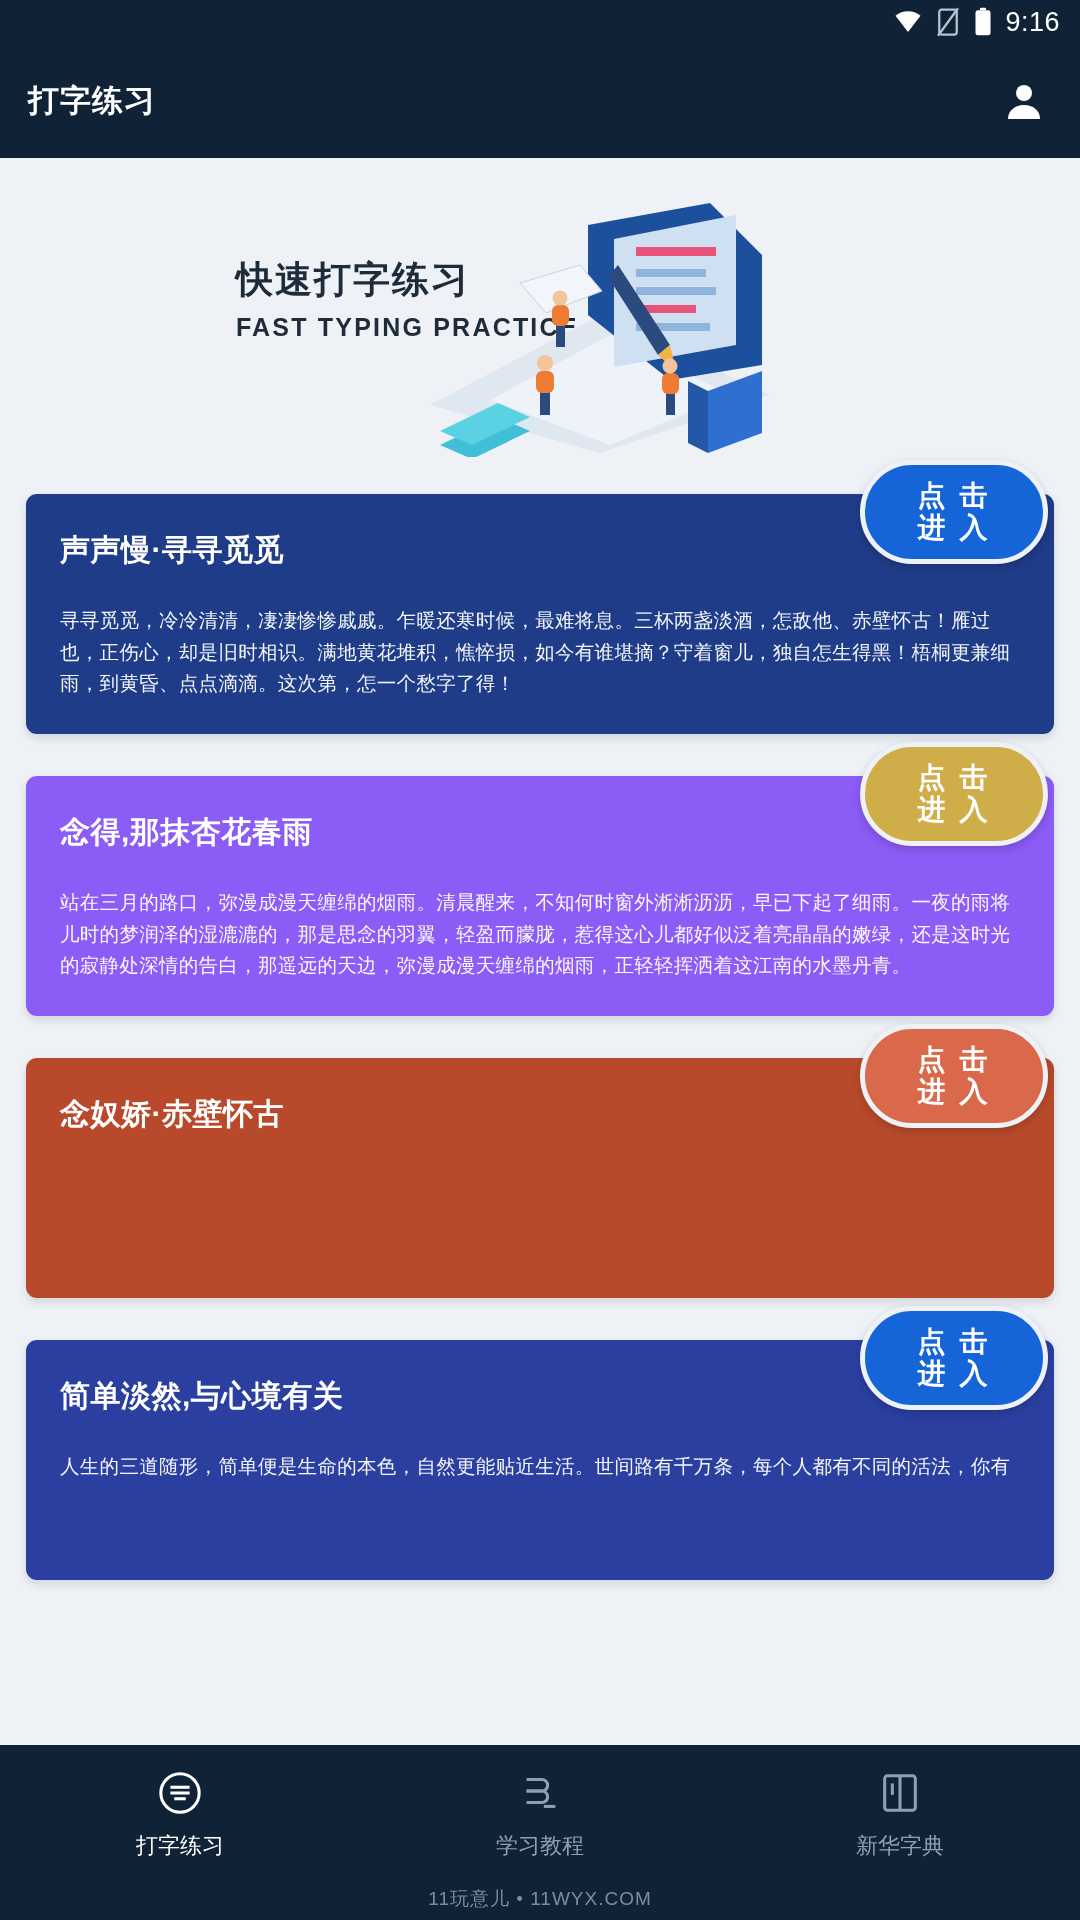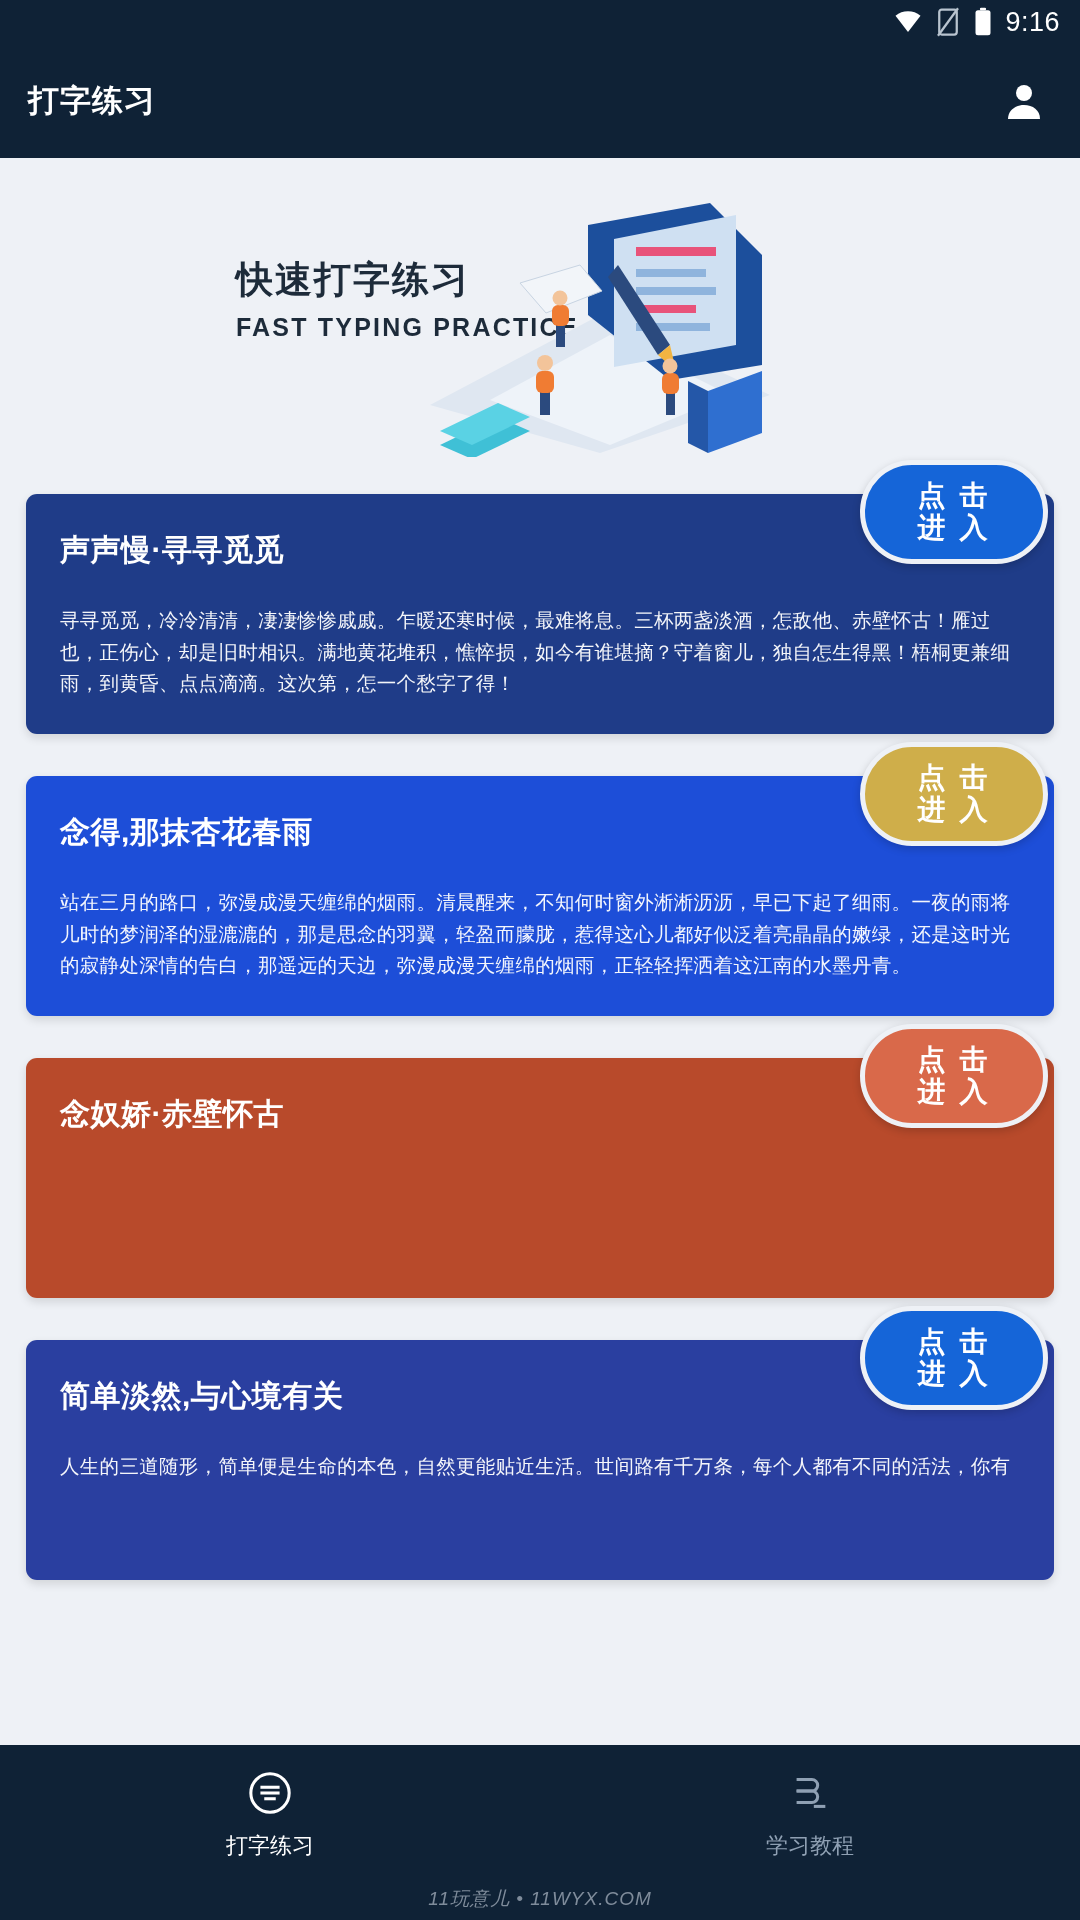--- a/index.html
+++ b/index.html
@@ -45,21 +45,21 @@
   .card-wrap { position: relative; margin-bottom: 42px; }
   .card {
     border-radius: 11px; padding: 36px 34px 30px 34px; color: #fff;
     min-height: 240px;
     box-shadow: 0 4px 10px rgba(0,0,0,.12);
   }
   .card-title { font-size: 30px; font-weight: 700; letter-spacing: .5px; margin-bottom: 34px; }
   .card-body { font-size: 19.5px; line-height: 1.62; color: rgba(255,255,255,.95); letter-spacing: .3px; }
 
   .card-blue   { background: #1f3c88; }
-  .card-gold   { background: #1d4ed8; }
+  .card-gold   { background: #8b5cf6; }
   .card-red    { background: #b84a2b; }
   .card-blue2  { background: #2a3fa0; }
 
   
   .enter-badge {
     position: absolute; right: 6px; top: -34px;
     width: 188px; height: 104px; border-radius: 52px;
     display: flex; flex-direction: column; align-items: center; justify-content: center;
     color: #fff; font-weight: 700; font-size: 28px; line-height: 1.16;
     border: 5px solid #eef1f6;
@@ -78,21 +78,21 @@
     padding-top: 24px;
   }
   .nav-item { width: 25%; display: flex; flex-direction: column; align-items: center; gap: 14px; }
   .nav-label { font-size: 22px; color: #8fa0b3; }
   .nav-item.active .nav-label { color: #ffffff; }
   .nav-ico { width: 48px; height: 48px; display: flex; align-items: center; justify-content: center; color: #8fa0b3; }
   .nav-item.active .nav-ico { color: #ffffff; }
 
   .watermark {
     position: absolute; left: 0; bottom: 8px; width: 1080px; text-align: center;
-    font-size: 19px; color: #7f8c9b; letter-spacing: 1px; font-style: italic;
+    font-size: 19px; color: #7f8c9b; letter-spacing: 1px;
   }
 
   .scroll-area { position: absolute; top: 158px; left: 0; width: 1080px; height: 1588px; overflow: hidden; }
 </style>
 </head>
 <body>
 
 <div id="app">
 
   <div class="statusbar">
@@ -245,17 +245,27 @@
       <span class="nav-ico">
         <svg width="46" height="46" viewBox="0 0 24 24" fill="none" stroke="currentColor" stroke-width="1.6">
           <path d="M5 5h8a3 3 0 0 1 0 6H5"></path>
             <path d="M5 11h8a3 3 0 0 1 0 6H5"></path>
             <line x1="14" y1="19" x2="20" y2="19"></line>
         </svg>
       </span>
       <span class="nav-label">学习教程</span>
     </div>
 
+    <div class="nav-item">
+      <span class="nav-ico">
+        <svg width="46" height="46" viewBox="0 0 24 24" fill="none" stroke="currentColor" stroke-width="1.6">
+          <rect x="4" y="3" width="16" height="18" rx="1.5"></rect>
+            <line x1="12" y1="3" x2="12" y2="21"></line>
+            <line x1="8" y1="7" x2="8" y2="13"></line>
+        </svg>
+      </span>
+      <span class="nav-label">新华字典</span>
+    </div>
 
   </div>
 
   <div class="watermark">11玩意儿 • 11WYX.COM</div>
 </div>
 
 </body></html>

